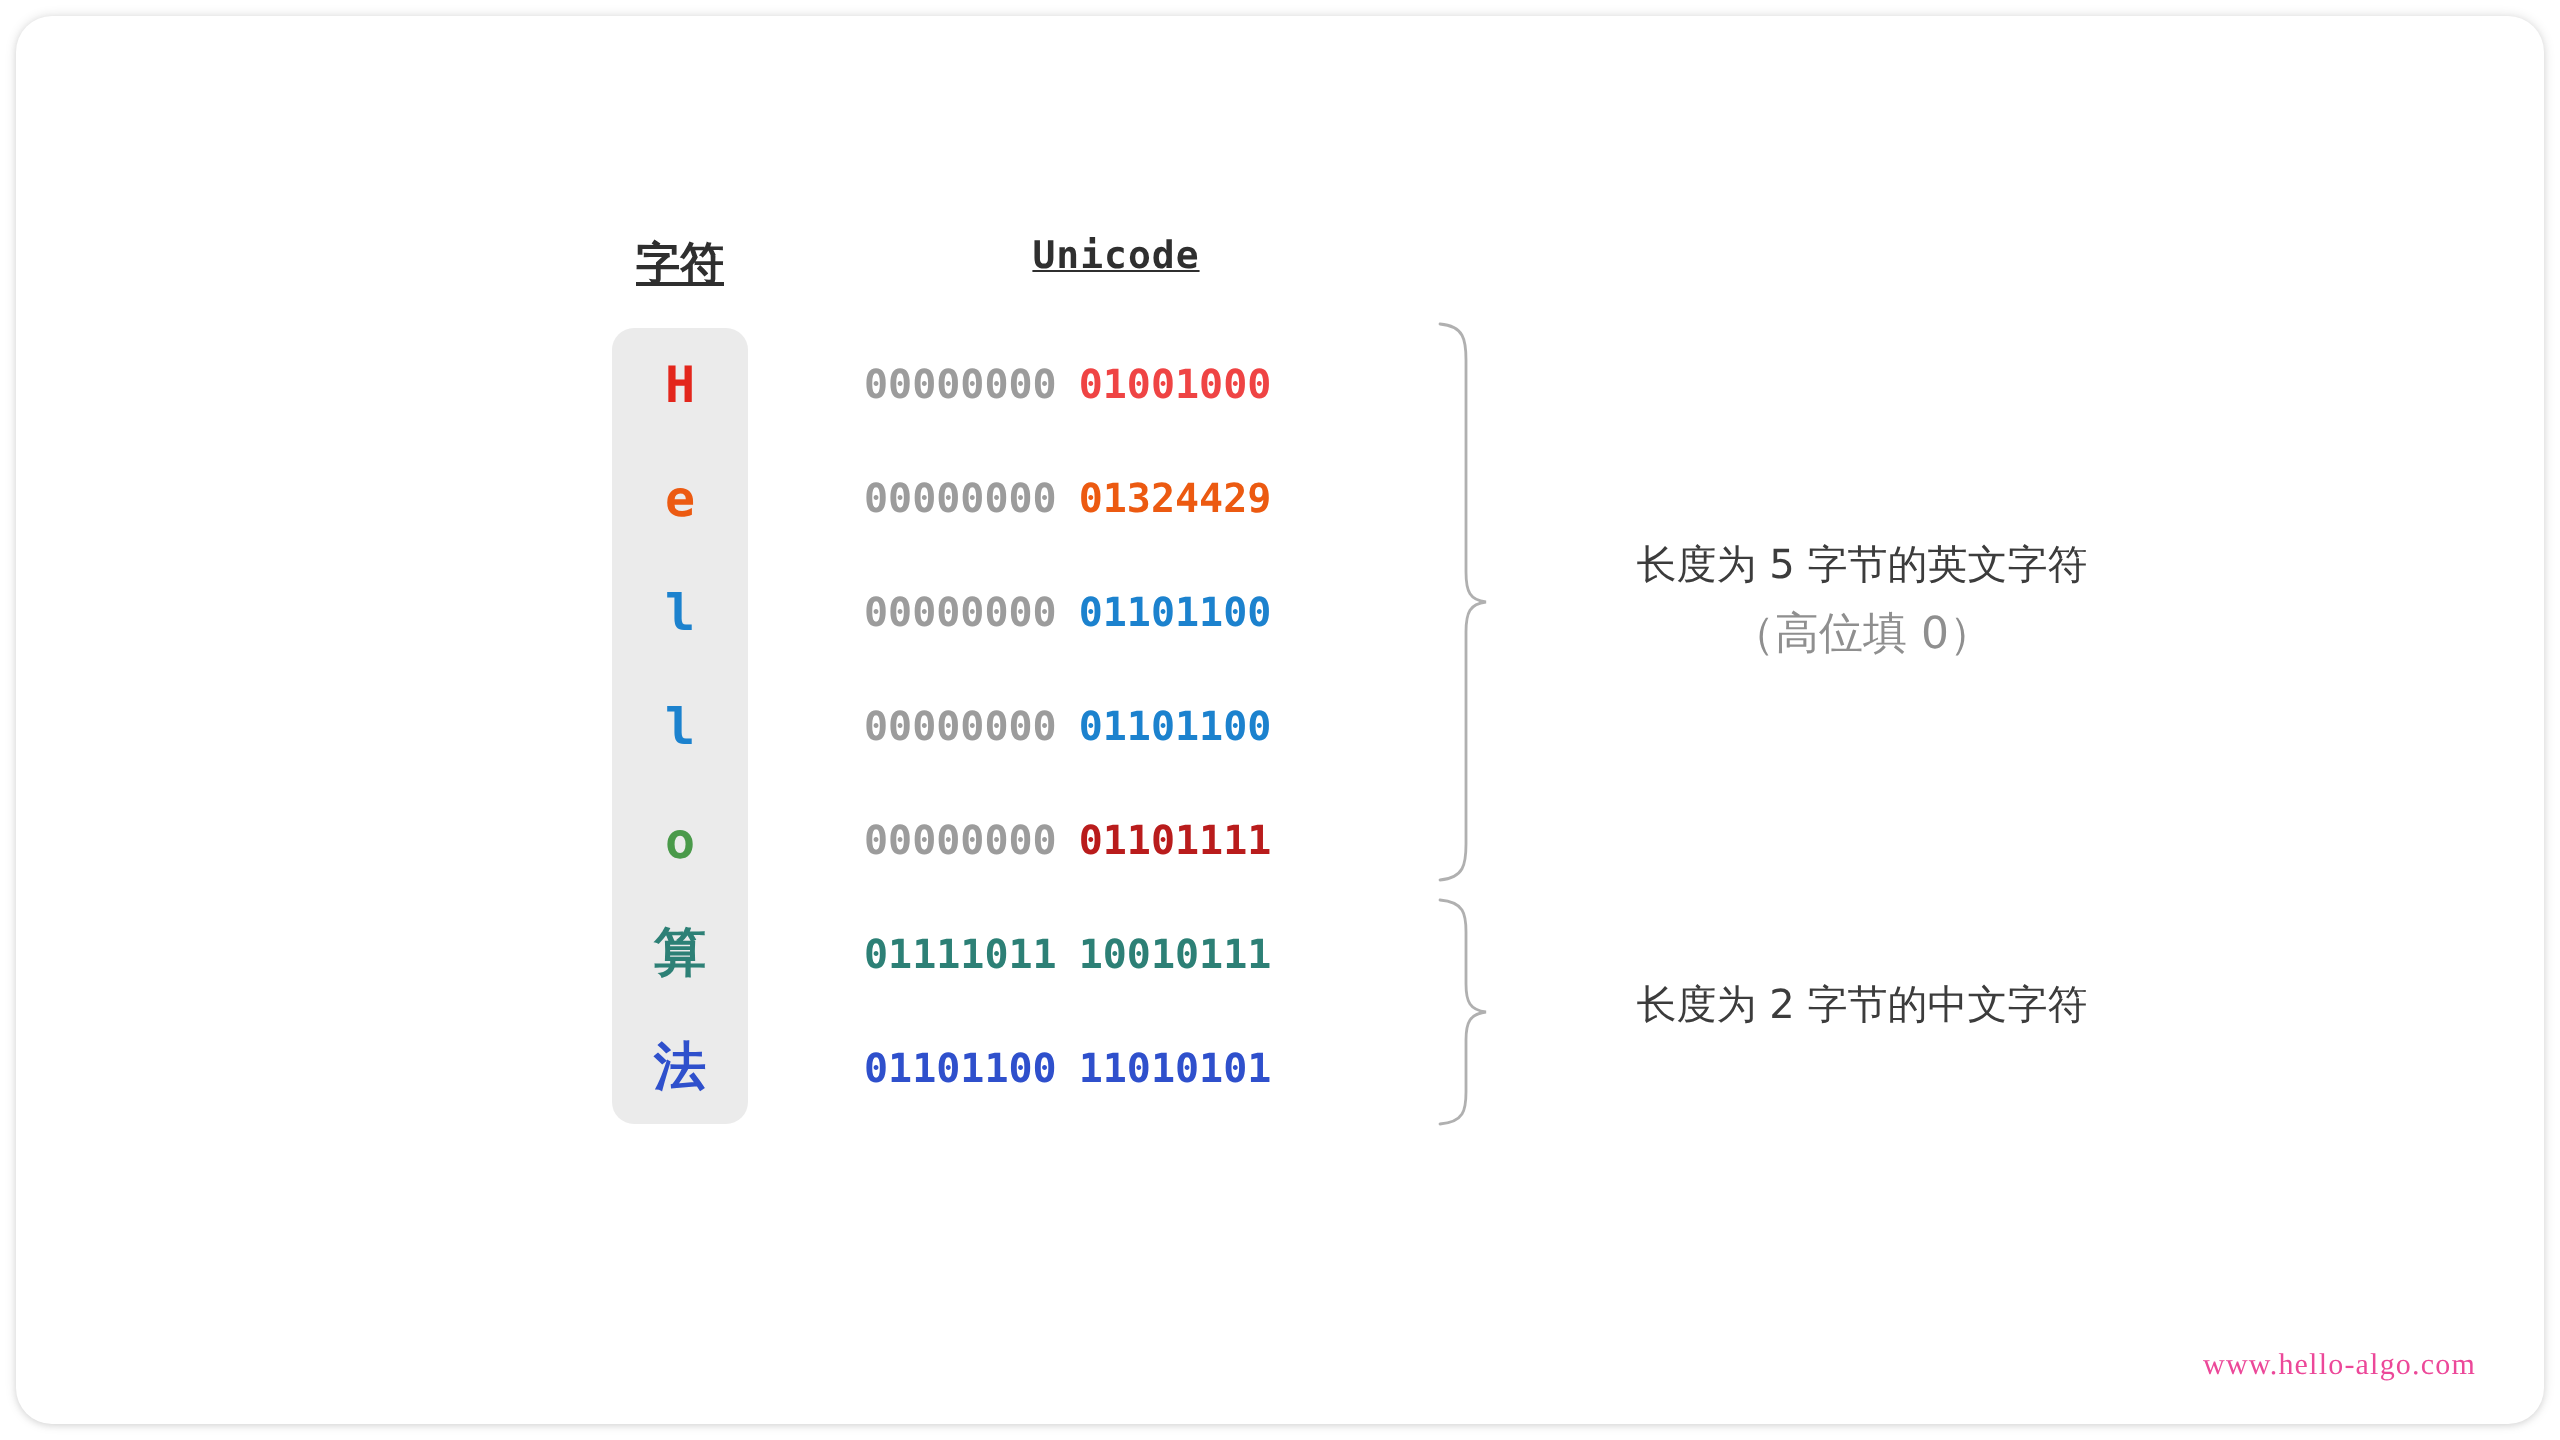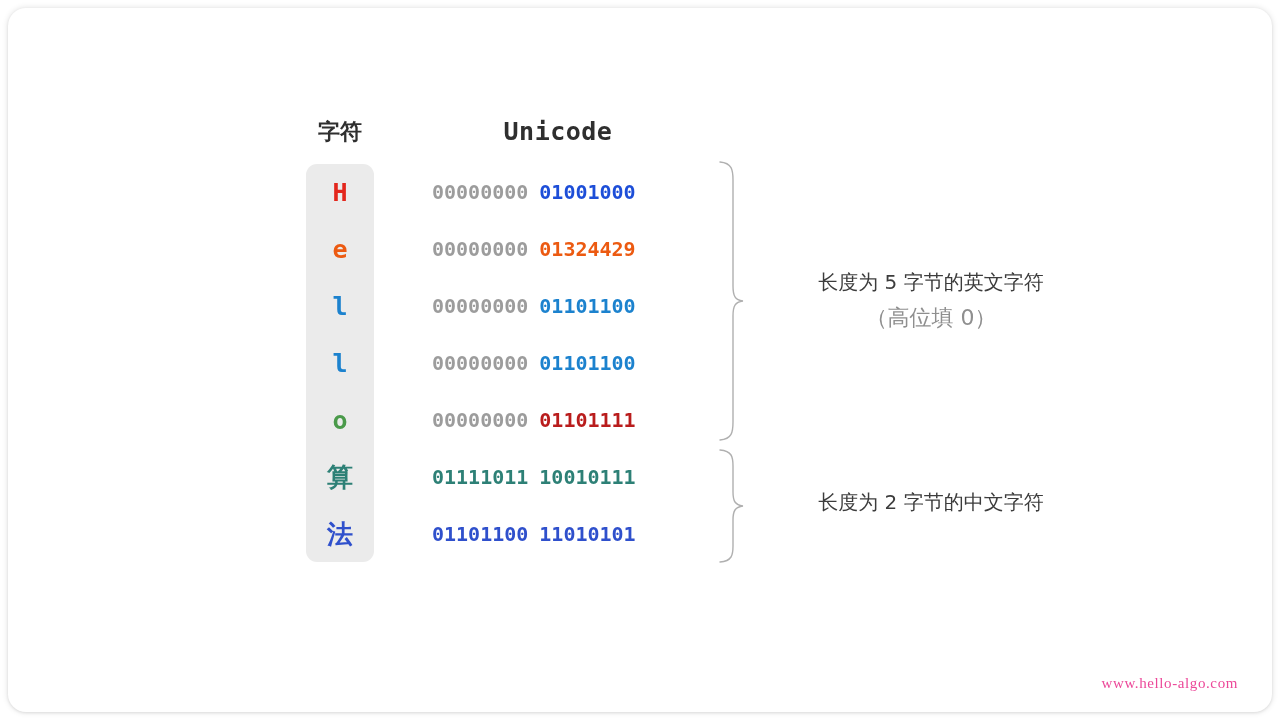--- a/index.html
+++ b/index.html
@@ -28,35 +28,36 @@
   }
 
   
   .col-header {
     position: absolute;
     font-family: "DejaVu Sans Mono", "Liberation Mono", monospace;
     font-weight: bold;
     color: #2f2f2f;
     font-size: 23px;
     white-space: nowrap;
+    text-decoration: underline;
   }
   #hdr-char {
     left: 306px;
     top: 117px;
     width: 68px;
     text-align: center;
     font-family: "Liberation Sans", "DejaVu Sans", sans-serif;
     font-size: 22px;
   }
   #hdr-unicode {
     left: 432px;
     top: 117px;
     width: 252px;
     text-align: center;
-    font-size: 25px;
+    font-size: 19px;
     letter-spacing: 0.5px;
   }
 
   
   #char-col {
     position: absolute;
     left: 306px;
     top: 164px;
     width: 68px;
     height: 398px;
@@ -146,21 +147,21 @@
 
   <div class="char-cell" style="top: 164px; color: rgb(227, 38, 28);">H</div>
   <div class="char-cell" style="top: 221px; color: rgb(236, 90, 17);">e</div>
   <div class="char-cell" style="top: 278px; color: rgb(28, 130, 206);">l</div>
   <div class="char-cell" style="top: 335px; color: rgb(28, 130, 206);">l</div>
   <div class="char-cell" style="top: 392px; color: rgb(74, 154, 74);">o</div>
   <div class="char-cell cjk" style="top: 449px; color: rgb(45, 128, 118);">算</div>
   <div class="char-cell cjk" style="top: 506px; color: rgb(47, 80, 204);">法</div>
 
   <div class="bin-row" style="top:164px">
-    <span class="hi">00000000</span><span class="sp"></span><span class="lo" style="color: #1d4ed8;">01001000</span>
+    <span class="hi">00000000</span><span class="sp"></span><span class="lo" style="color: #ef4444;">01001000</span>
   </div>
   <div class="bin-row" style="top:221px">
     <span class="hi">00000000</span><span class="sp"></span><span class="lo" style="color: rgb(236, 90, 17);">01324429</span>
   </div>
   <div class="bin-row" style="top:278px">
     <span class="hi">00000000</span><span class="sp"></span><span class="lo" style="color: rgb(28, 130, 206);">01101100</span>
   </div>
   <div class="bin-row" style="top:335px">
     <span class="hi">00000000</span><span class="sp"></span><span class="lo" style="color: rgb(28, 130, 206);">01101100</span>
   </div>

